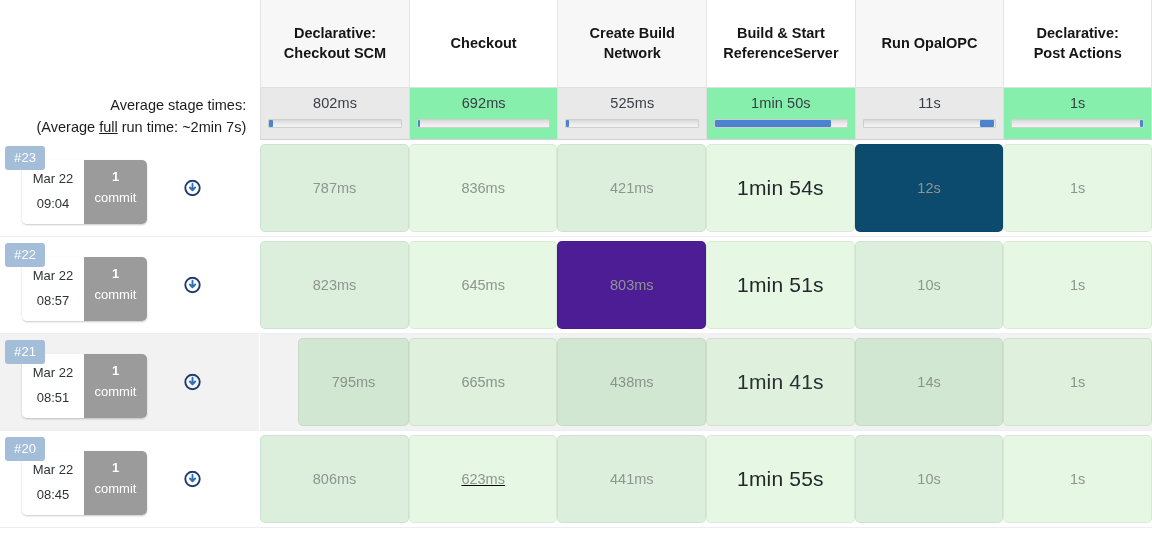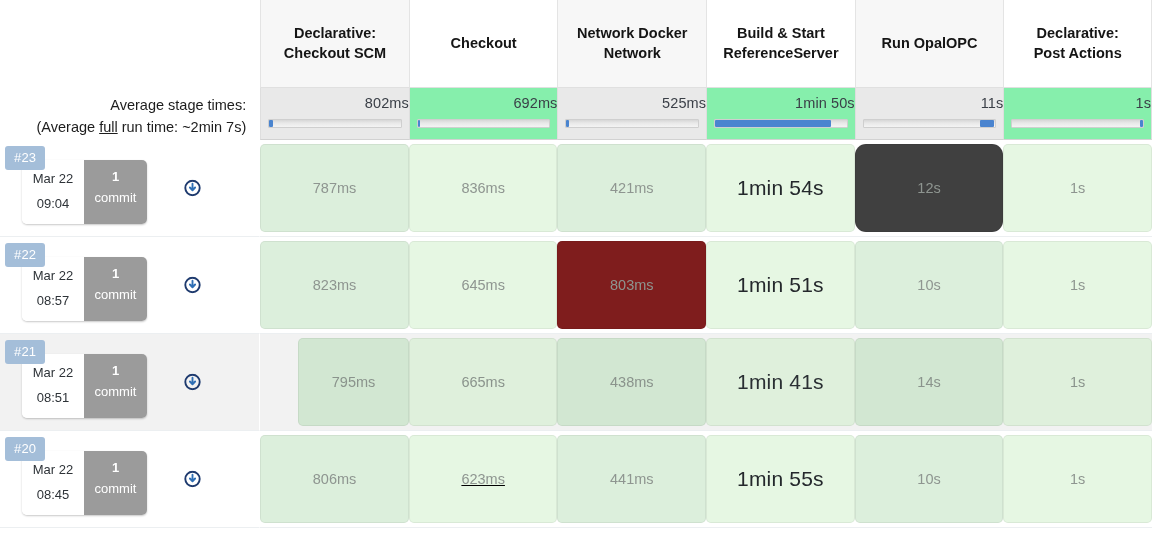--- a/index.html
+++ b/index.html
@@ -71,21 +71,21 @@
   }
   .avg-label {
     font-size: 14.5px;
     color: #1d1d1d;
     line-height: 1.52;
     white-space: nowrap;
   }
   .avg-label .u { text-decoration: underline; }
 
   .avg-time {
-    text-align: right;
+    text-align: center;
     font-size: 14.5px;
     color: #3a3f47;
     padding-top: 7px;
     letter-spacing: .1px;
   }
 
   
   .pbar-wrap { padding: 8px 7px 0 7px; }
   .pbar {
     position: relative;
@@ -223,21 +223,21 @@
       <tr class="header-row" id="header-row">
         <th class="meta-head"></th>
       <th class="">
             <div>Declarative:</div>
             <div>Checkout SCM</div>
           </th>
           <th class="alt">
             <div>Checkout</div>
           </th>
           <th class="">
-            <div>Network Docker</div>
+            <div>Create Build</div>
             <div>Network</div>
           </th>
           <th class="alt">
             <div>Build &amp; Start</div>
             <div>ReferenceServer</div>
           </th>
           <th class="">
             <div>Run OpalOPC</div>
           </th>
           <th class="alt">
@@ -332,21 +332,21 @@
             <div class="box" style="background: rgb(220, 239, 220);">
               <span class="dur">421ms</span>
             </div>
           </td>
           <td class="stage-cell">
             <div class="box big" style="background: rgb(230, 247, 227);">
               <span class="dur">1min 54s</span>
             </div>
           </td>
           <td class="stage-cell">
-            <div class="box" style="background: #404040; border-radius: 11px;">
+            <div class="box" style="background: #0c4a6e;">
               <span class="dur">12s</span>
             </div>
           </td>
           <td class="stage-cell">
             <div class="box" style="background: rgb(230, 247, 227);">
               <span class="dur">1s</span>
             </div>
           </td>
         </tr>
         <tr class="build-row">
@@ -370,21 +370,21 @@
             <div class="box" style="background: rgb(220, 239, 220);">
               <span class="dur">823ms</span>
             </div>
           </td>
           <td class="stage-cell">
             <div class="box" style="background: rgb(230, 247, 227);">
               <span class="dur">645ms</span>
             </div>
           </td>
           <td class="stage-cell">
-            <div class="box" style="background: #7f1d1d;">
+            <div class="box" style="background: #4c1d95;">
               <span class="dur">803ms</span>
             </div>
           </td>
           <td class="stage-cell">
             <div class="box big" style="background: rgb(230, 247, 227);">
               <span class="dur">1min 51s</span>
             </div>
           </td>
           <td class="stage-cell">
             <div class="box" style="background: rgb(220, 239, 220);">

